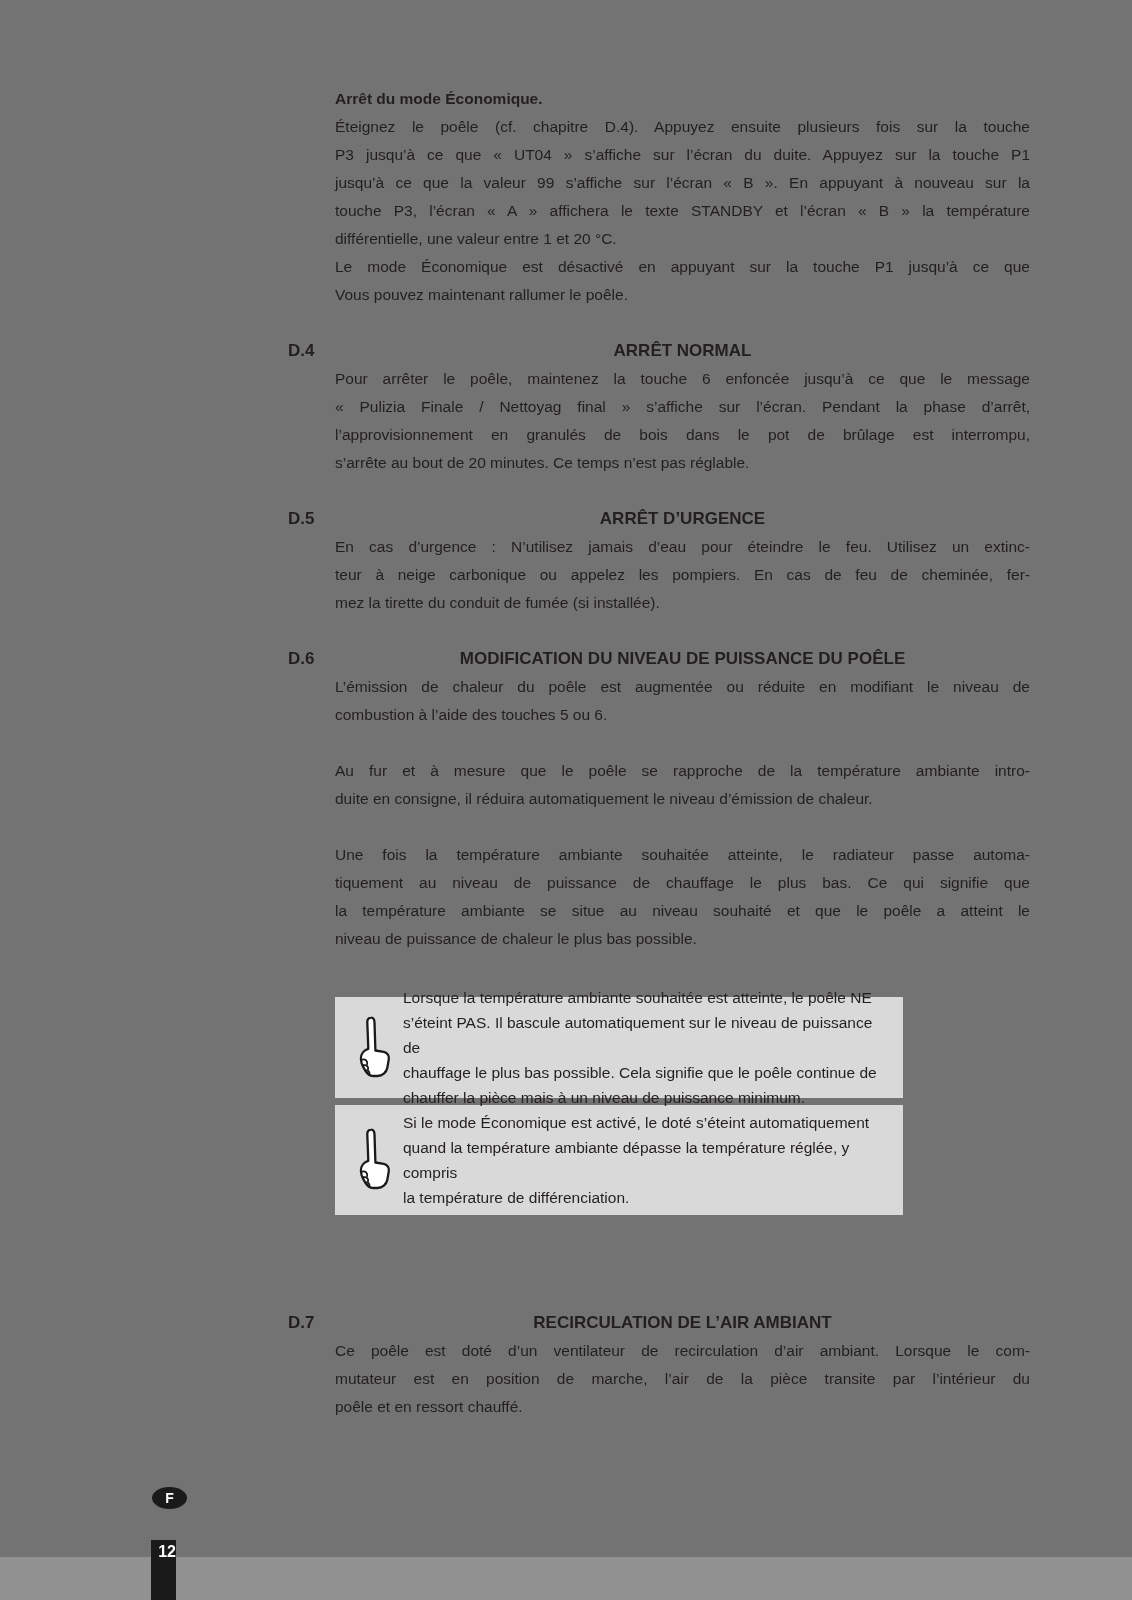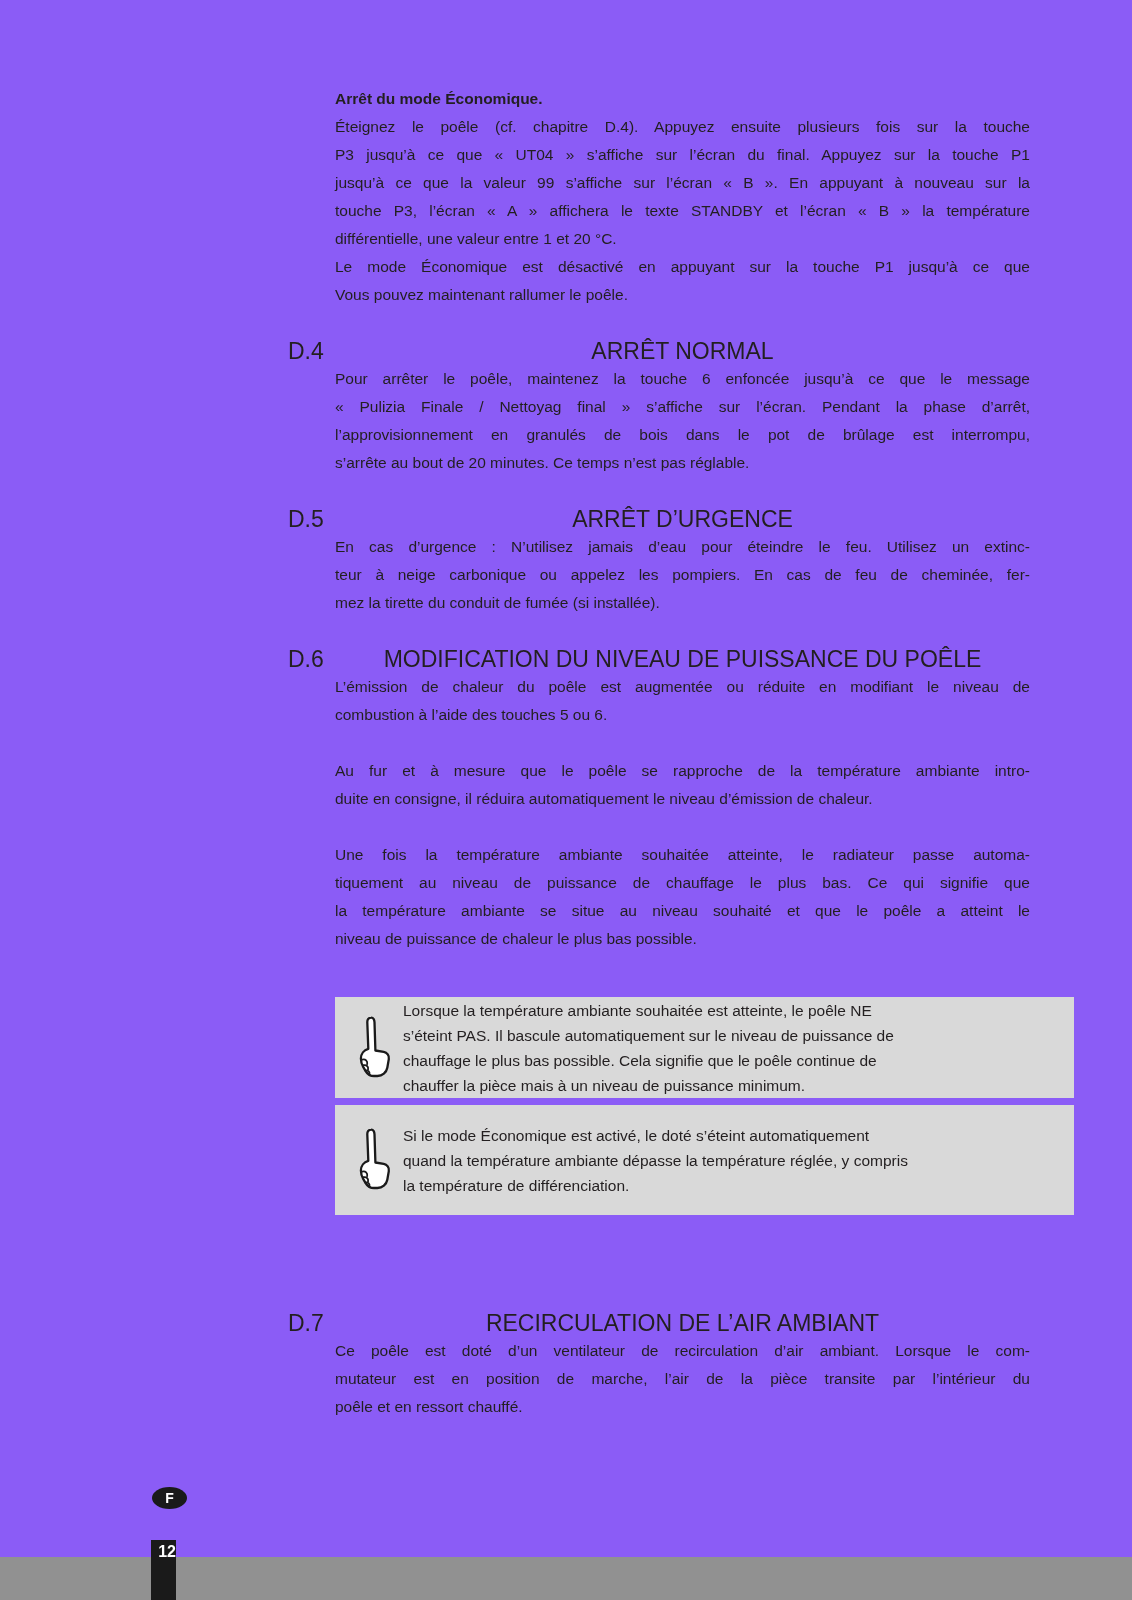--- a/index.html
+++ b/index.html
@@ -1,37 +1,37 @@
 <!DOCTYPE html>
 <html lang="fr" style="--text-color: #231f20; --note-bg: #d9d9d9; --band-color: #919191; --badge-color: #1a1a1a;"><head>
 <meta charset="utf-8">
 <style>
   html,body { margin:0; padding:0; background:#fff; }
   .page {
     position:relative; width:1132px; height:1600px; overflow:hidden;
-    background:#8b5cf6; font-family:"Liberation Sans", sans-serif;
+    background:#737373; font-family:"Liberation Sans", sans-serif;
     color:var(--text-color,#231f20);
     -webkit-font-smoothing:antialiased;
   }
   .content { position:absolute; left:288px; top:85px; width:742px; }
   .indent { padding-left:47px; }
   .body-text { font-size:15.5px; line-height:28px; }
   .intro-heading { font-weight:bold; font-size:15.5px; line-height:28px; }
   .para .line { white-space:normal; }
   .justify .line { text-align:justify; text-align-last:justify; }
   .justify .line.last { text-align-last:left; }
   .ragged .line { text-align:left; }
   .sec { margin-top:28px; }
-  .sec-heading { display:flex; font-weight:normal; font-size:23px; line-height:28px; }
+  .sec-heading { display:flex; font-weight:bold; font-size:17px; line-height:28px; }
   .sec-label { width:47px; flex:0 0 47px; }
   .sec-title { flex:1;text-align:center; }
   .gap-para { margin-top:28px; }
   .notes { margin-top:44px; padding-left:47px; }
   .note {
-    width:739px; box-sizing:border-box; background:var(--note-bg,#d9d9d9);
+    width:568px; box-sizing:border-box; background:var(--note-bg,#d9d9d9);
     display:flex; align-items:center; margin-bottom:7px;
     padding:0 18px 0 10px;
   }
   .note-1 { height:101px; }
   .note-2 { height:110px; }
   .note-icon { flex:0 0 58px; display:flex; align-items:center; justify-content:center; }
   .note-text { flex:1; font-size:15.5px; line-height:25px; }
   .sec-d7 { margin-top:94px; }
   .footer-badge {
     position:absolute; left:152px; top:1487px; width:35px; height:22px;
@@ -51,21 +51,21 @@
 </head>
 <body>
 
 <div class="page">
   <div class="content">
 
     <div class="block body-text indent">
       <div class="intro-heading">Arrêt du mode Économique.</div>
       <div class="para justify">
           <div class="line">Éteignez le poêle (cf. chapitre D.4). Appuyez ensuite plusieurs fois sur la touche</div>
-          <div class="line">P3 jusqu’à ce que « UT04 » s’affiche sur l’écran du final. Appuyez sur la touche P1</div>
+          <div class="line">P3 jusqu’à ce que « UT04 » s’affiche sur l’écran du duite. Appuyez sur la touche P1</div>
           <div class="line">jusqu’à ce que la valeur 99 s’affiche sur l’écran « B ». En appuyant à nouveau sur la</div>
           <div class="line">touche P3, l’écran « A » affichera le texte STANDBY et l’écran « B » la température</div>
           <div class="line last">différentielle, une valeur entre 1 et 20 °C.</div>
         </div>
       <div class="para justify">
           <div class="line">Le mode Économique est désactivé en appuyant sur la touche P1 jusqu’à ce que</div>
           <div class="line last">Vous pouvez maintenant rallumer le poêle.</div>
         </div>
     </div>
 

